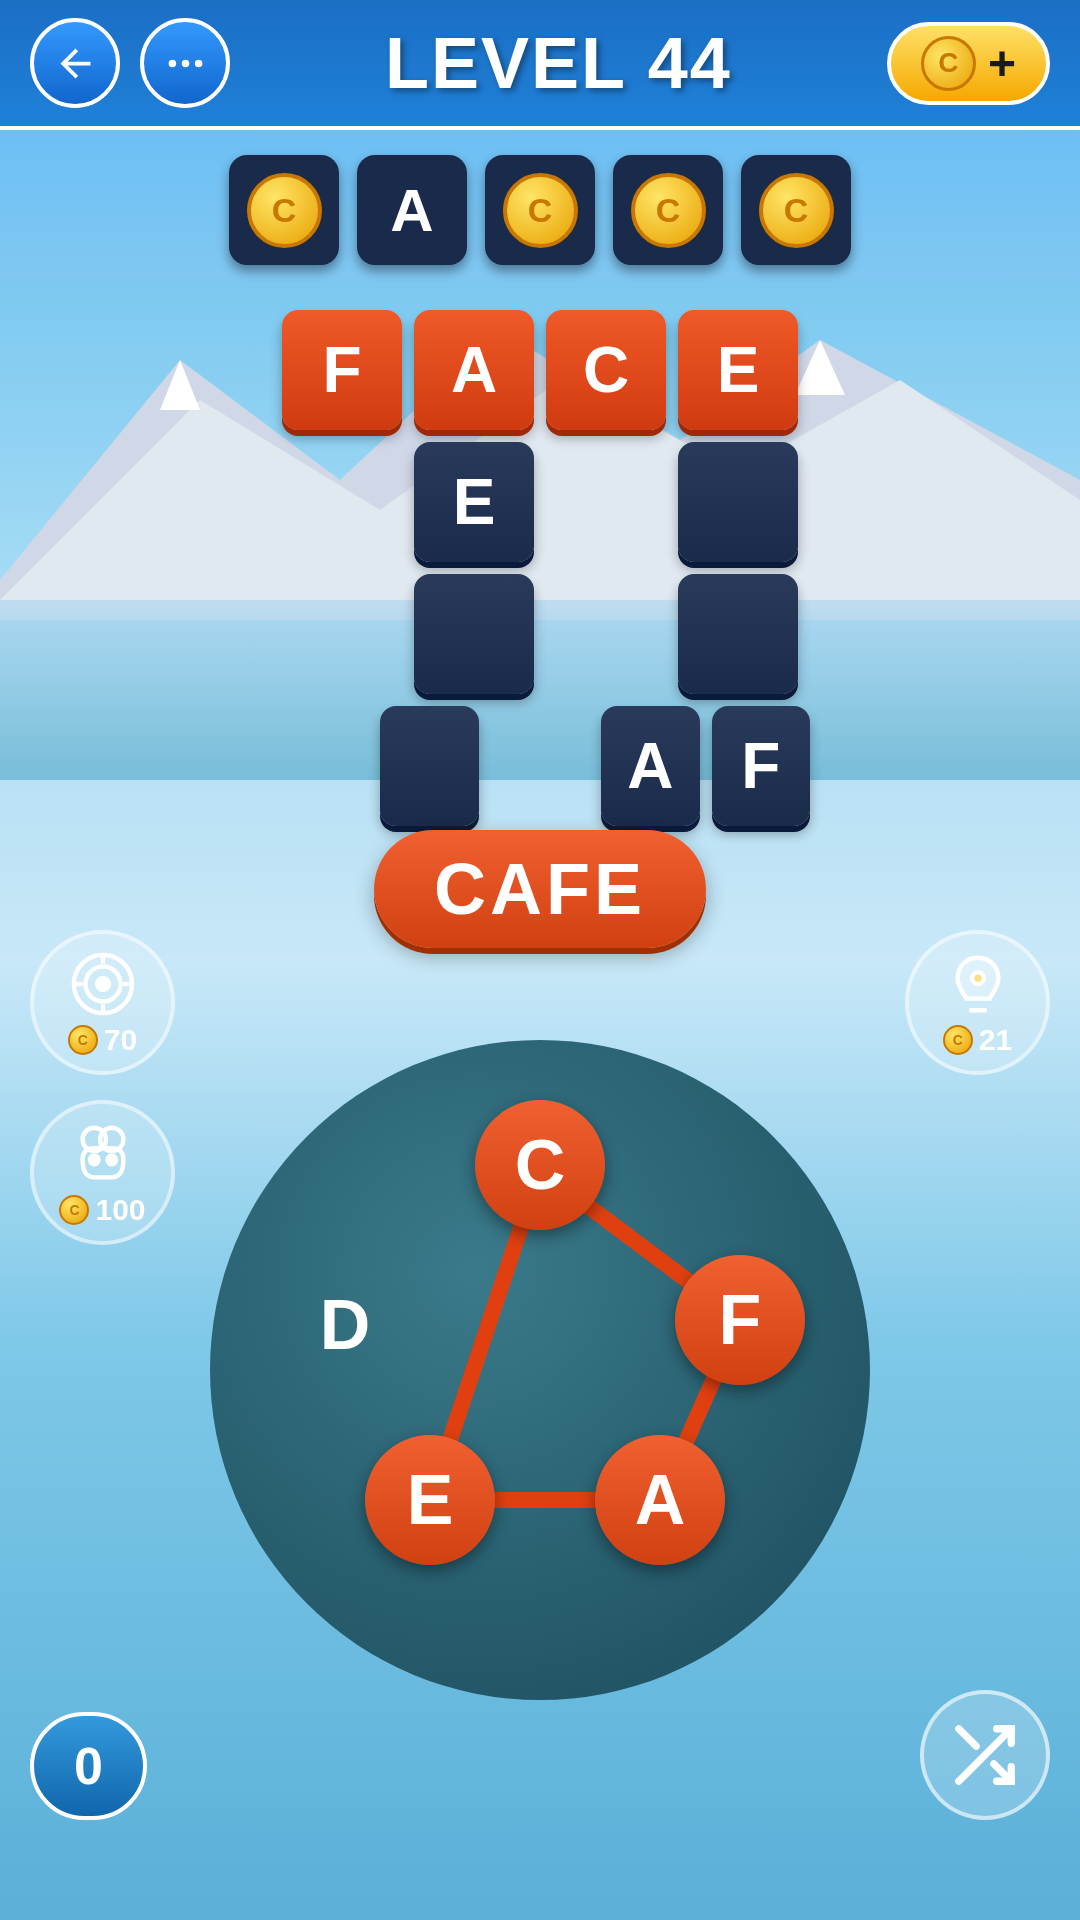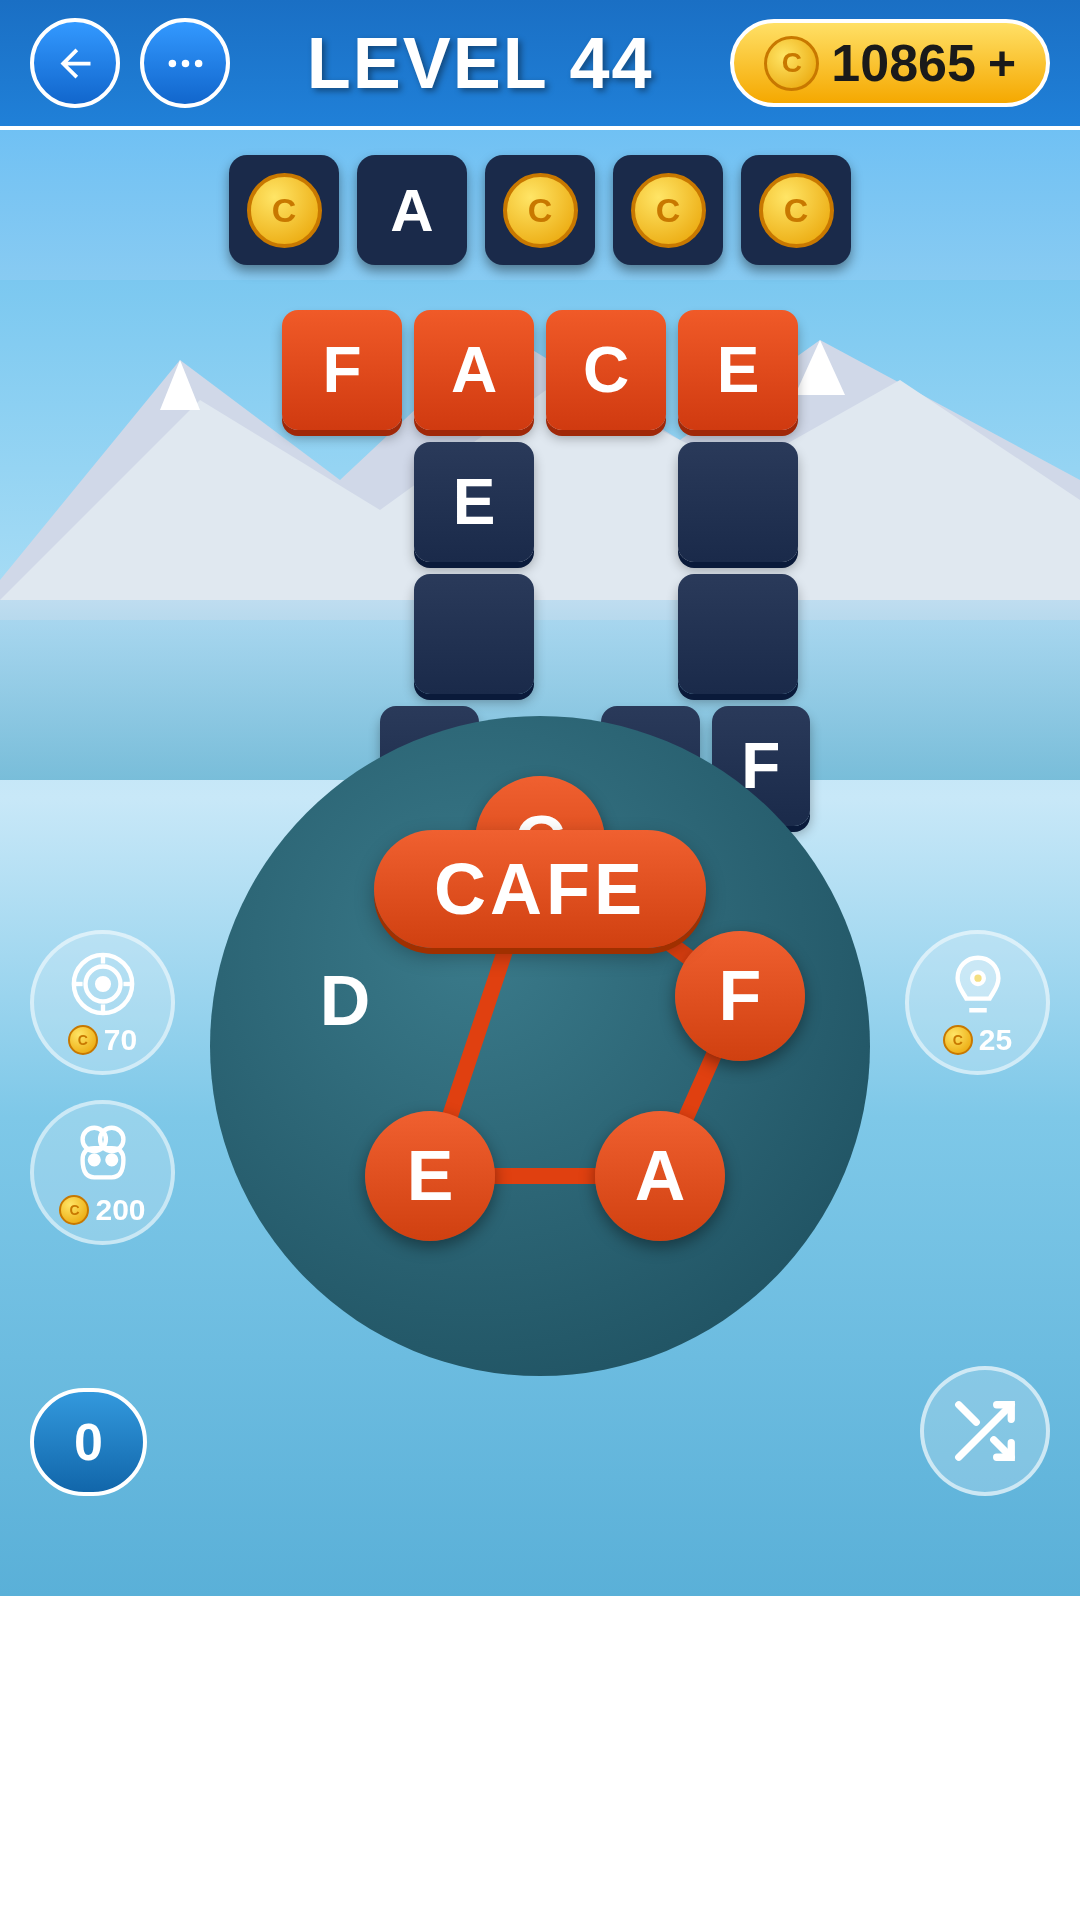--- a/index.html
+++ b/index.html
@@ -4,21 +4,21 @@
   <style>
     * { margin: 0; padding: 0; box-sizing: border-box; }
     html, body {
       width: 1080px;
       height: 1920px;
       overflow: hidden;
       font-family: 'Arial Black', Arial, sans-serif;
     }
     #app {
       width: 1080px;
-      height: 1596px;
+      height: 1920px;
       position: relative;
       background: linear-gradient(180deg, #5bb8f5 0%, #a8d8f0 30%, #c8e8f8 50%, #7ec8e8 70%, #5ab0d8 100%);
       overflow: hidden;
     }
 
     
     .bg-mountains {
       position: absolute;
       top: 280px;
       left: 0;
@@ -365,21 +365,20 @@
         <svg viewBox="0 0 24 24">
             <circle cx="5" cy="12" r="2"></circle>
             <circle cx="12" cy="12" r="2"></circle>
             <circle cx="19" cy="12" r="2"></circle>
           </svg>
       </div>
     </div>
     <div class="header-title">LEVEL 44</div>
     <div class="coin-display">
       <div class="coin-icon-sm"></div>
-      <span class="coin-count">10865</span>
       <span class="coin-plus">+</span>
     </div>
   </div>
 
   <div class="reward-row">
     <div class="reward-tile">
         <div class="reward-coin"></div>
       </div>
     <div class="reward-tile letter">A</div>
     <div class="reward-tile">
@@ -448,32 +447,32 @@
   <div class="hint-btn hint-brain" style="top:1100px;">
     <svg viewBox="0 0 24 24" fill="none" stroke="white" stroke-width="1.5">
       <circle cx="9" cy="7" r="4"></circle>
       <circle cx="15" cy="7" r="4"></circle>
       <path d="M5,14 Q5,20 9,20 L15,20 Q19,20 19,14 Q19,10 15,10 L9,10 Q5,10 5,14"></path>
       <circle cx="9" cy="14" r="1.5" fill="white"></circle>
       <circle cx="15" cy="14" r="1.5" fill="white"></circle>
     </svg>
     <div class="hint-cost">
       <div class="hint-coin-tiny">C</div>
-      <span class="hint-cost-num">200</span>
+      <span class="hint-cost-num">100</span>
     </div>
   </div>
 
   <div class="hint-btn hint-bulb">
     <svg viewBox="0 0 24 24" fill="none" stroke="white" stroke-width="1.5">
       <path d="M9,21 h6 M10,17 h4 M12,3 C8,3 5,6 5,10 c0,3 2,5 3,7 h8 c1-2 3-4 3-7 C19,6 16,3 12,3 z" fill="rgba(255,255,255,0.3)"></path>
       <circle cx="12" cy="10" r="2" fill="rgba(255,220,100,0.8)"></circle>
     </svg>
     <div class="hint-cost">
       <div class="hint-coin-tiny">C</div>
-      <span class="hint-cost-num">25</span>
+      <span class="hint-cost-num">21</span>
     </div>
   </div>
 
   <div class="letter-circle">
 
     <svg class="connections-svg" viewBox="0 0 660 660">
 
       <line x1="330" y1="130" x2="220" y2="460" stroke="#e04010" stroke-width="16" stroke-linecap="round"></line>
       <line x1="220" y1="460" x2="450" y2="460" stroke="#e04010" stroke-width="16" stroke-linecap="round"></line>
       <line x1="450" y1="460" x2="530" y2="280" stroke="#e04010" stroke-width="16" stroke-linecap="round"></line>

